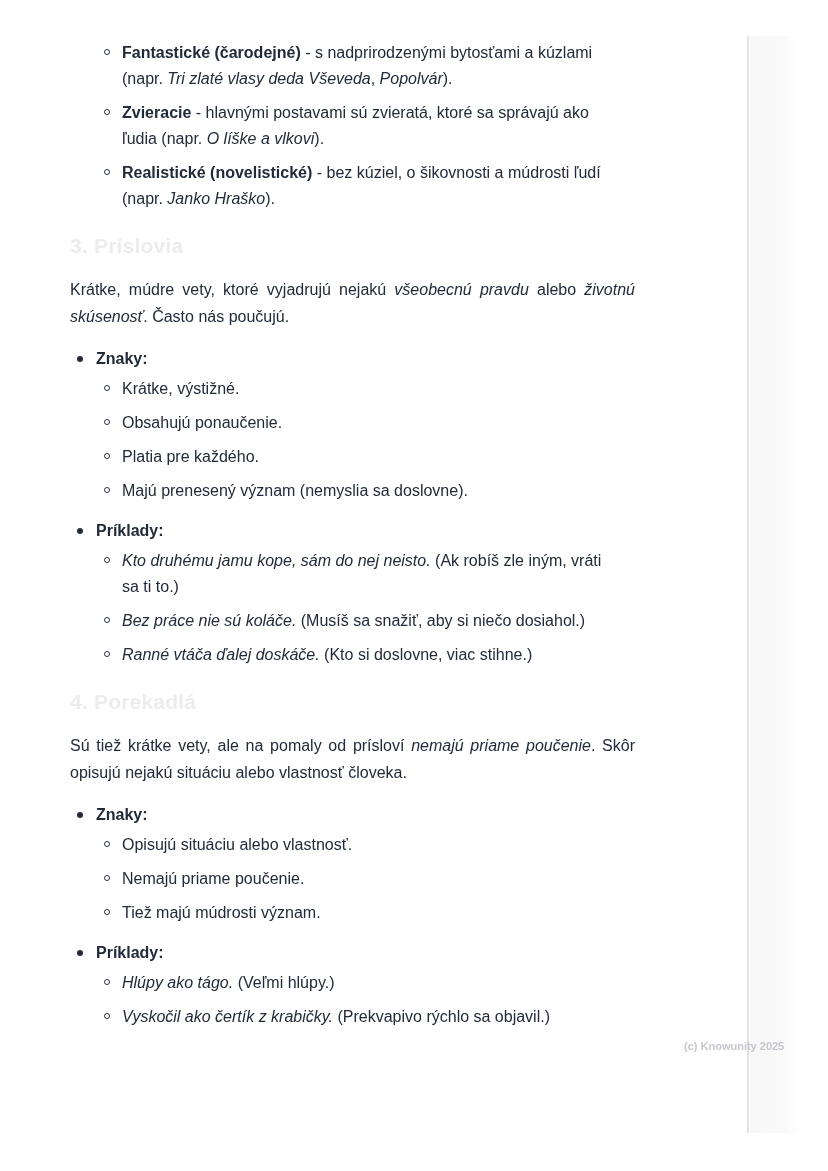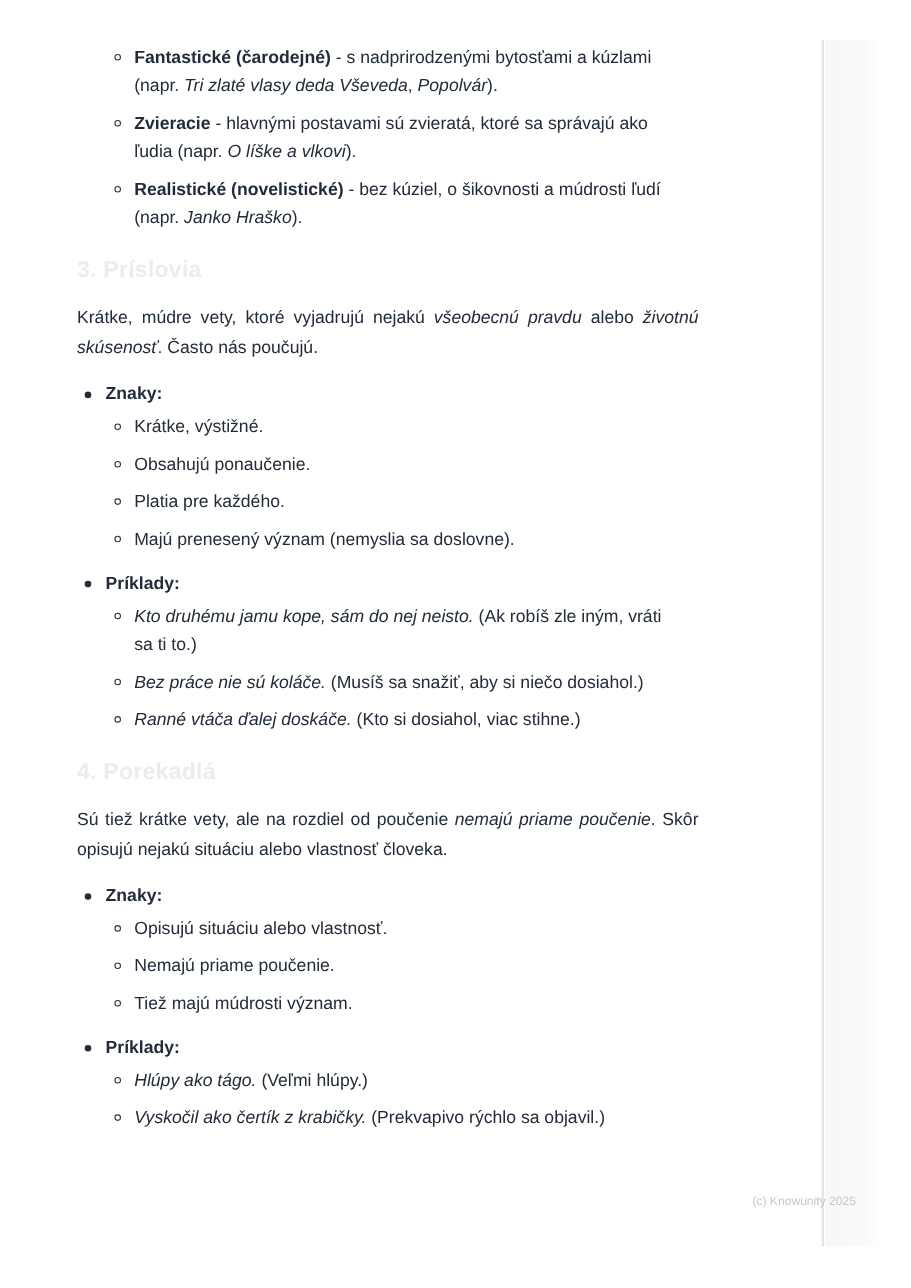--- a/index.html
+++ b/index.html
@@ -41,22 +41,22 @@
   
   .edge-strip{
     position:absolute;left:750px;top:36px;width:48px;height:1097px;
     background:linear-gradient(to right,#f7f7f8 0%,#fafafb 75%,#ffffff 100%);
   }
   .edge-line{
     position:absolute;left:747px;top:36px;width:2px;height:1097px;
     background:#e2e3e5;
   }
   .copyright{
-    position:absolute;left:684px;top:1086px;z-index:5;
-    font-size:11px;line-height:13px;color:#c5c7cd;white-space:nowrap;
+    position:absolute;left:684px;top:1040px;z-index:5;
+    font-size:11px;line-height:13px;color:#c5c7cd;white-space:nowrap;font-weight:bold;
   }
 </style>
 </head>
 <body>
 
 <div class="content">
 
   <div class="sub-group">
     <div class="sub-item">
       <span class="ring"></span>
@@ -89,26 +89,26 @@
 
   <div class="spacer-sm"></div>
 
   <div class="top-item">
     <span class="dot"></span>
     <span class="b">Príklady:</span>
   </div>
   <div class="sub-group">
     <div class="sub-item"><span class="ring"></span><span class="i">Kto druhému jamu kope, sám do nej neisto.</span><span> (Ak robíš zle iným, vráti sa ti to.)</span></div>
     <div class="sub-item"><span class="ring"></span><span class="i">Bez práce nie sú koláče.</span><span> (Musíš sa snažiť, aby si niečo dosiahol.)</span></div>
-    <div class="sub-item"><span class="ring"></span><span class="i">Ranné vtáča ďalej doskáče.</span><span> (Kto si dosiahol, viac stihne.)</span></div>
+    <div class="sub-item"><span class="ring"></span><span class="i">Ranné vtáča ďalej doskáče.</span><span> (Kto si doslovne, viac stihne.)</span></div>
   </div>
 
   <div class="wm-heading">4. Porekadlá</div>
 
-  <p class="para"><span>Sú tiež krátke vety, ale na rozdiel od poučenie </span><span class="i">nemajú priame poučenie</span><span>. Skôr opisujú nejakú situáciu alebo vlastnosť človeka.</span></p>
+  <p class="para"><span>Sú tiež krátke vety, ale na pomaly od prísloví </span><span class="i">nemajú priame poučenie</span><span>. Skôr opisujú nejakú situáciu alebo vlastnosť človeka.</span></p>
 
   <div class="top-item">
     <span class="dot"></span>
     <span class="b">Znaky:</span>
   </div>
   <div class="sub-group">
     <div class="sub-item"><span class="ring"></span><span>Opisujú situáciu alebo vlastnosť.</span></div>
     <div class="sub-item"><span class="ring"></span><span>Nemajú priame poučenie.</span></div>
     <div class="sub-item"><span class="ring"></span><span>Tiež majú múdrosti význam.</span></div>
   </div>

